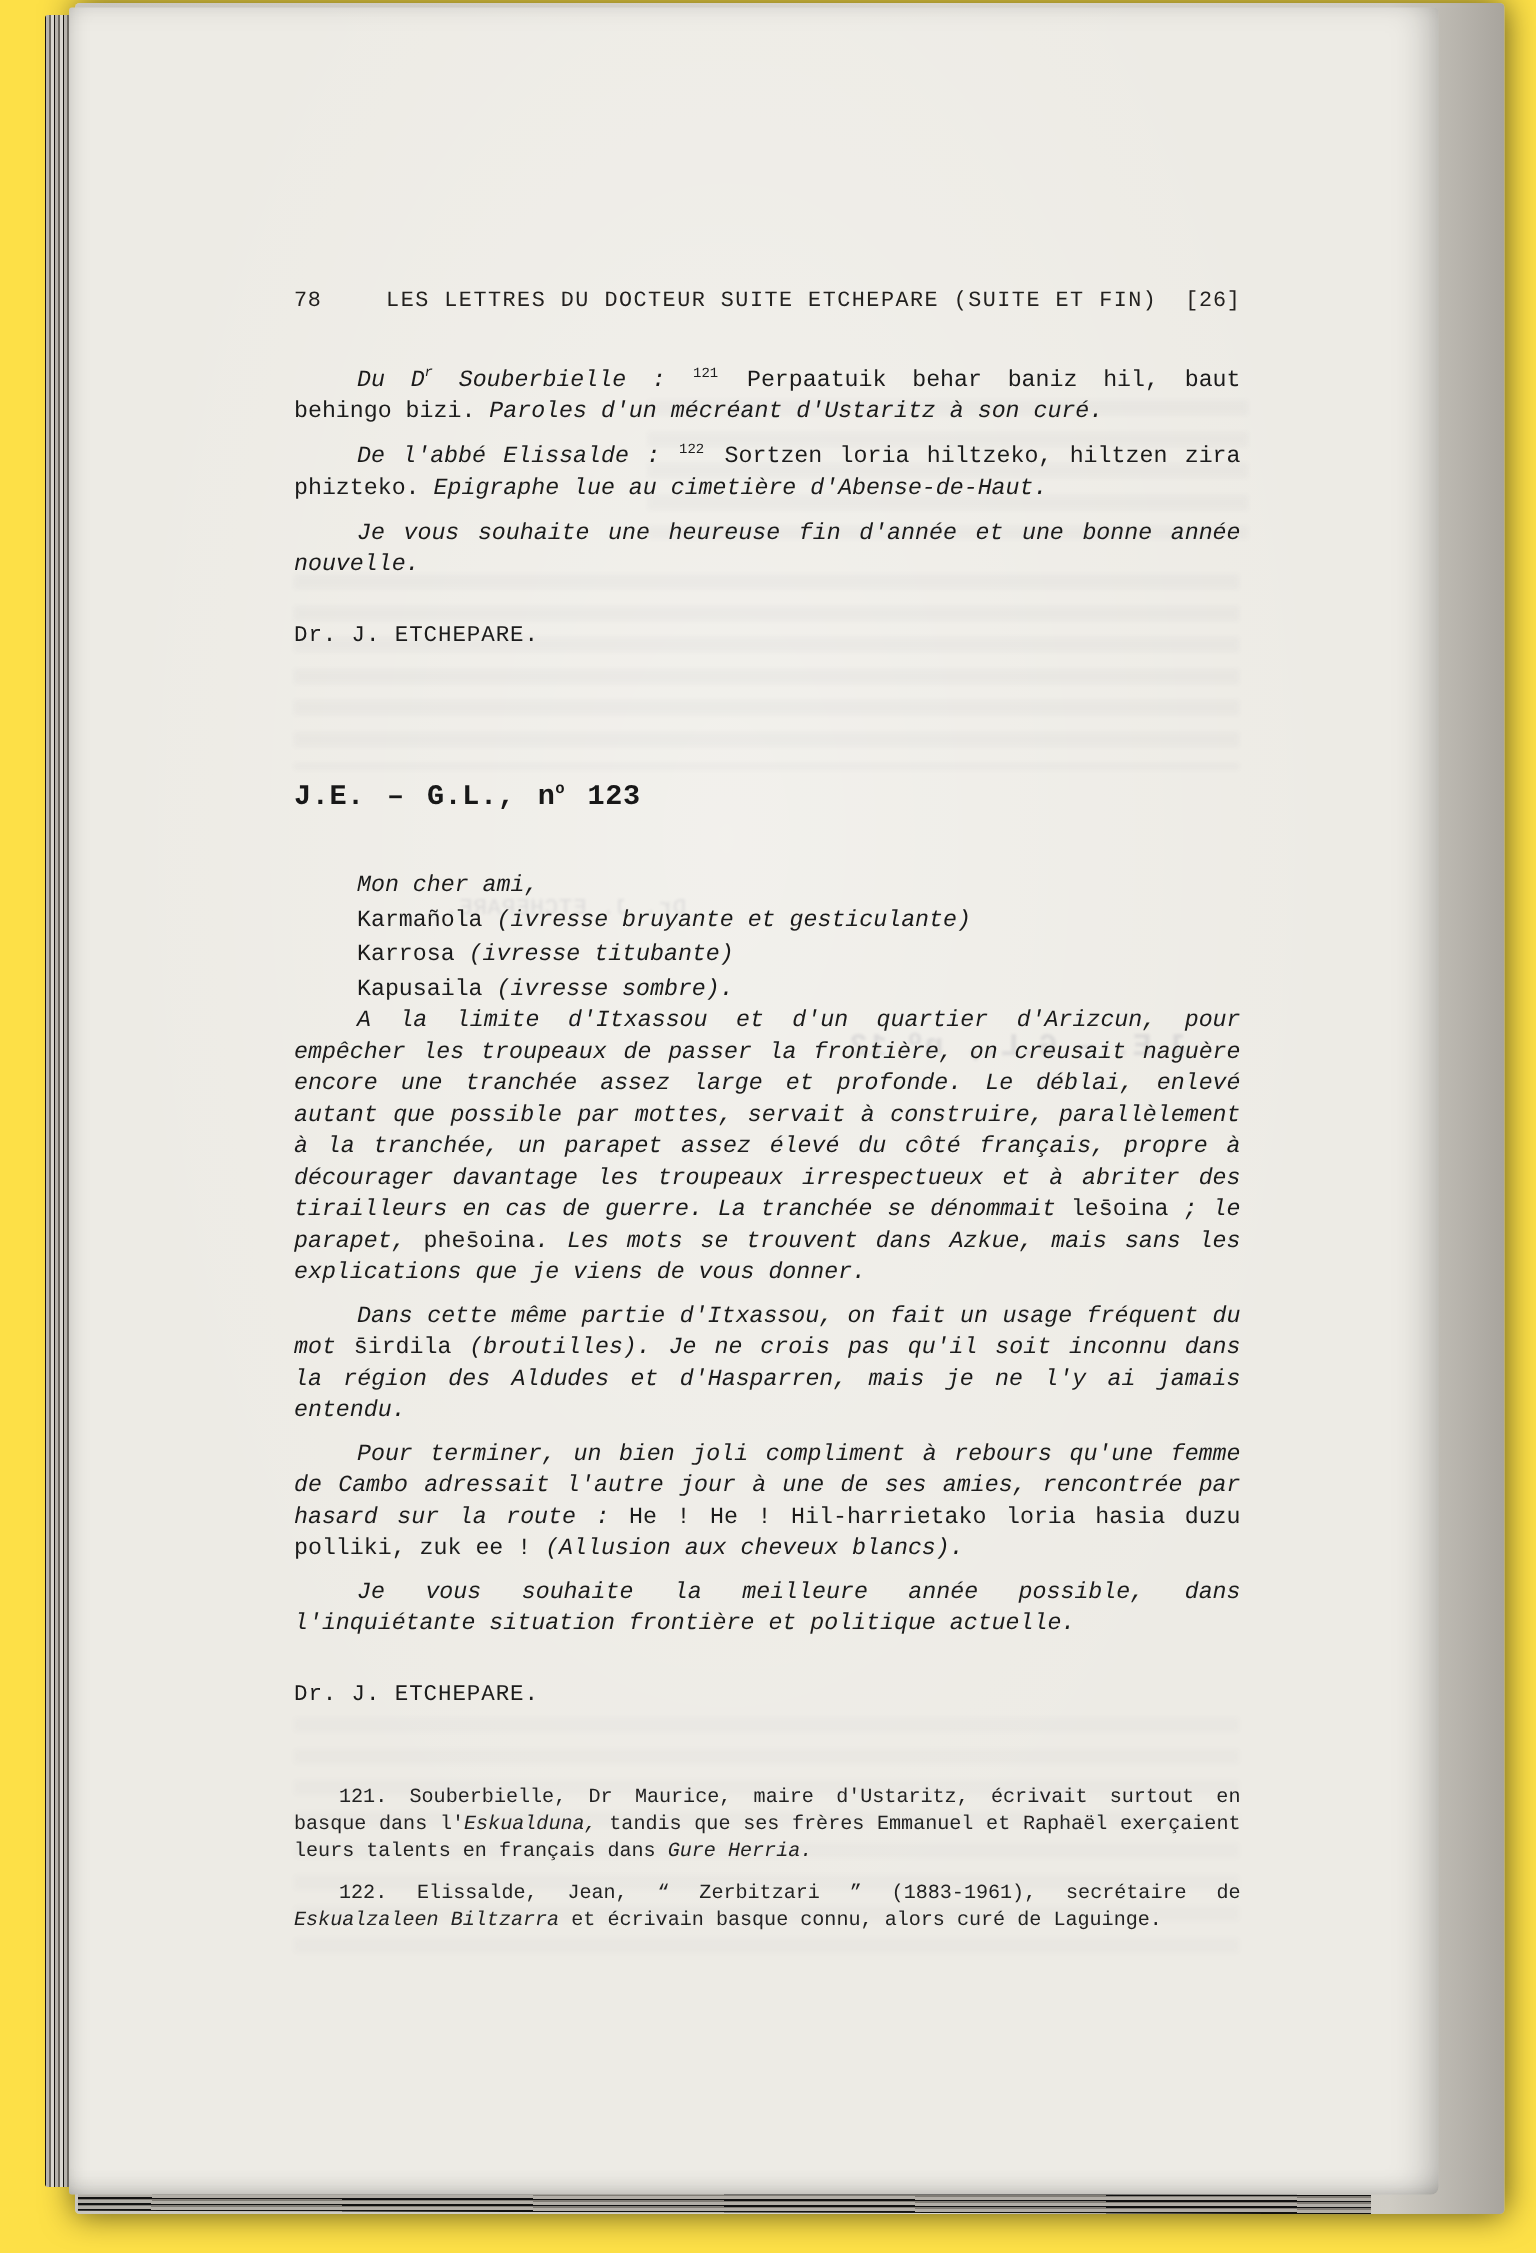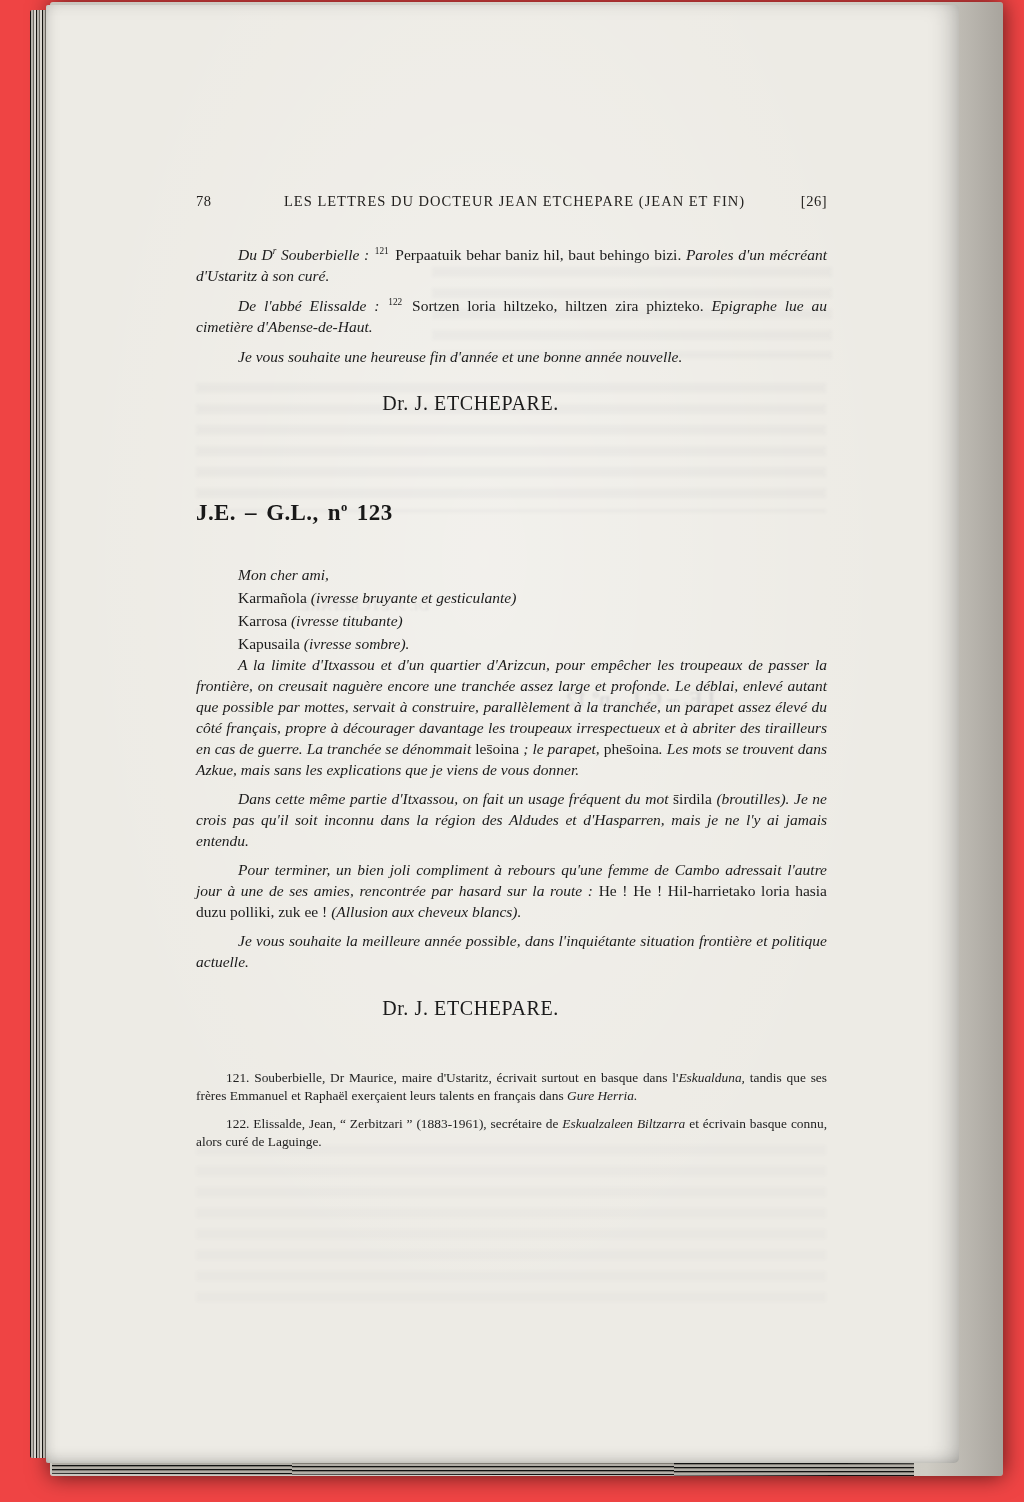--- a/index.html
+++ b/index.html
@@ -1,21 +1,21 @@
 <!DOCTYPE html>
 <html><head>
 <meta charset="utf-8">
 <style>
   html,body{margin:0;padding:0;background:#000;}
   .scan{
     position:relative;
     width:1024px;height:1502px;
-    background:#ef4444;
+    background:#fde047;
     overflow:hidden;
-    font-family:Liberation Serif, serif;
+    font-family:Liberation Mono, monospace;
   }
   
   .stack-left{
     position:absolute;left:30px;top:10px;width:16px;height:1448px;z-index:2;
     background:repeating-linear-gradient(90deg,#14120f 0 1px,#b7b3ac 1px 3px,#6d6962 3px 4px,#d9d6cf 4px 6px);
     border-radius:2px 0 0 2px;
   }
   
   .page-under{
     position:absolute;left:50px;top:2px;width:953px;height:1474px;z-index:1;
@@ -66,23 +66,23 @@
   .rh-title{flex:1;text-align:center;}
   .rh-issue{width:52px;text-align:right;letter-spacing:.5px;}
 
   .p{font-size:15.5px;line-height:21px;text-align:justify;margin:0 0 9px 0;text-indent:42px;}
   .first{margin-top:34px;}
   .it{font-style:italic;}
   .rm{font-style:normal;}
   sup{vertical-align:super;font-size:60%;line-height:0;}
   .fnref{margin:0 2px 0 1px;}
 
-  .sig{font-size:20px;letter-spacing:.6px;text-align:center;padding-right:82px;margin:26px 0 0 0;text-indent:0;font-style:normal;}
+  .sig{font-size:15px;letter-spacing:.6px;text-align:left;padding-right:82px;margin:26px 0 0 0;text-indent:0;font-style:normal;}
 
-  .section-head{font-size:23px;font-weight:bold;letter-spacing:.4px;word-spacing:3px;margin:86px 0 0 0;color:#181818;}
+  .section-head{font-size:19px;font-weight:bold;letter-spacing:.4px;word-spacing:3px;margin:86px 0 0 0;color:#181818;}
   .section-head sup{font-size:55%;}
 
   .dateline{text-align:right;font-style:italic;font-size:15.5px;margin:28px 2px 0 0;text-indent:0;}
 
   .salutation{margin:38px 0 0 0;}
   .intro{margin:0;}
   .def{margin:2px 0 0 0;line-height:21px;}
   .def:first-of-type{margin-top:3px;}
   .block{margin-bottom:8px;}
   .mb{margin-bottom:8px;}
@@ -102,21 +102,21 @@
     <div class="gb gb1"></div>
     <div class="gb gb2"></div>
     <div class="gb gb3"></div>
     <div class="ghost-text ghost-head">J.E. – G.L., nº 12</div>
     <div class="ghost-text ghost-sig">Dr. J. ETCHEPARE.</div>
 
     <div class="content">
 
       <div class="running-header">
         <span class="rh-num">78</span>
-        <span class="rh-title">LES LETTRES DU DOCTEUR JEAN ETCHEPARE (JEAN ET FIN)</span>
+        <span class="rh-title">LES LETTRES DU DOCTEUR SUITE ETCHEPARE (SUITE ET FIN)</span>
         <span class="rh-issue">[26]</span>
       </div>
 
       <p class="p first"><span class="it">Du D</span><sup class="it">r</sup><span class="it"> Souberbielle : </span><sup class="rm fnref">121</sup><span class="rm"> Perpaatuik behar baniz hil, baut behingo bizi. </span><span class="it">Paroles d'un mécréant d'Ustaritz à son curé.</span></p>
 
       <p class="p"><span class="it">De l'abbé Elissalde : </span><sup class="rm fnref">122</sup><span class="rm"> Sortzen loria hiltzeko, hiltzen zira phizteko. </span><span class="it">Epigraphe lue au cimetière d'Abense-de-Haut.</span></p>
 
       <p class="p it">Je vous souhaite une heureuse fin d'année et une bonne année nouvelle.</p>
 
       <p class="p sig">Dr. J. ETCHEPARE.</p>

